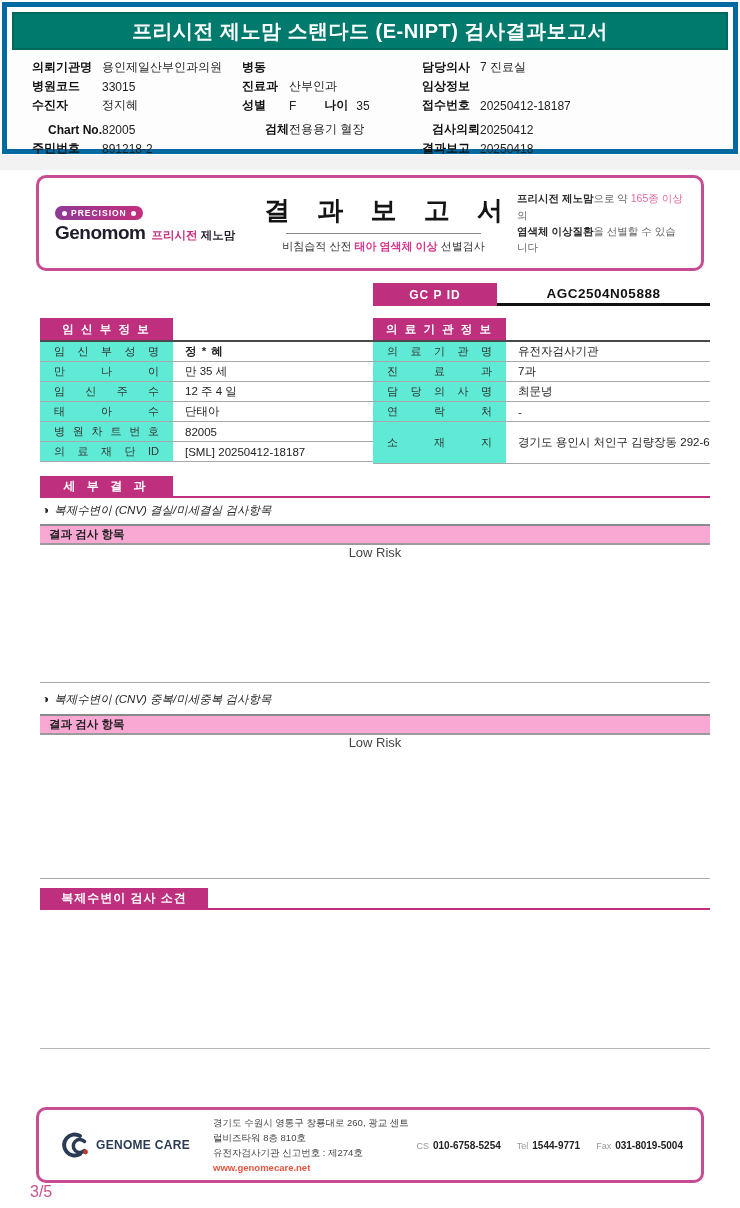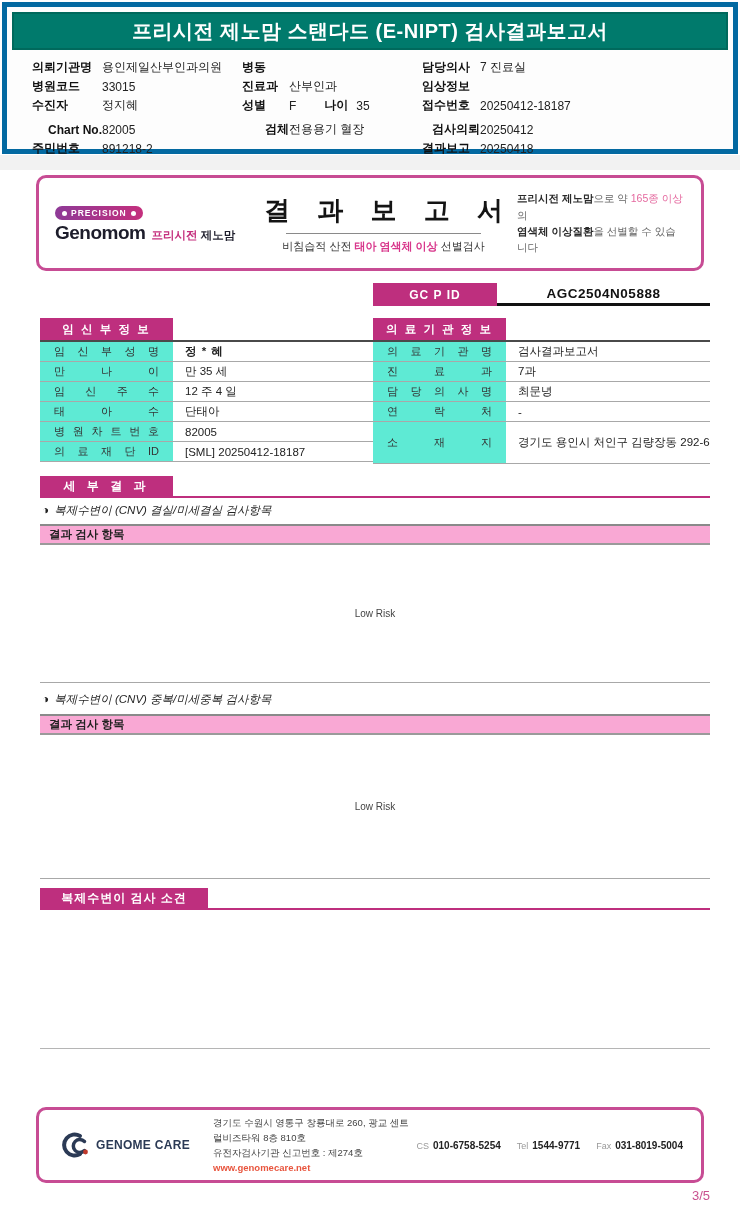--- a/index.html
+++ b/index.html
@@ -63,36 +63,36 @@
 
   .section-header { margin:12px 0 0 10px; width:670px; border-bottom:2px solid #BE2F7E; }
   .sh-box { width:133px; height:20px; background:#BE2F7E; color:#fff; font-weight:bold; font-size:12px; display:flex; align-items:center; justify-content:center; letter-spacing:4px; }
   .fh-box { width:168px; height:20px; background:#BE2F7E; color:#fff; font-weight:bold; font-size:12px; display:flex; align-items:center; justify-content:center; letter-spacing:1px; }
 
   .block-heading { margin:5px 0 0 12px; font-size:11.5px; color:#222; line-height:15px;font-style:italic; }
   .block-heading .bullet { font-size:12px; margin-right:5px; }
   .block-heading.second { margin-top:9px; }
   .result-bar { margin:6px 0 0 10px; width:670px; height:21px; background:#f9a8d4; border-top:2px solid #8a8a8a; border-bottom:2px solid #9a9a9a; display:flex; align-items:center; padding-left:9px; font-size:11.5px; font-weight:bold; color:#222; }
   .result-bar.second { margin-top:7px; }
-  .result-area { margin-left:10px; width:670px; height:138px; border-bottom:1px solid #a8a8a8; display:flex; align-items:center; justify-content:center; font-size:10px; color:#444; }
+  .result-area { margin-left:10px; width:670px; height:138px; border-bottom:1px solid #a8a8a8; display:flex; justify-content:center; font-size:13px; color:#444; }
   .result-area.second { height:144px; }
 
   .findings-header { margin:9px 0 0 10px; width:670px; border-bottom:2px solid #BE2F7E; }
   .findings-area { margin-left:10px; width:670px; height:139px; border-bottom:1px solid #b5b5b5; }
 
   .footer-box { margin:58px 6px 0 6px; height:76px; border:3px solid #C74C94; border-radius:10px; display:flex; align-items:center; padding:0 18px; }
   .f-logo { display:flex; align-items:center; gap:7px; width:152px; }
   .f-logo-text { font-size:12px; font-weight:bold; color:#2B3A55; letter-spacing:0.3px; white-space:nowrap; }
   .f-address { flex:1; font-size:9.5px; color:#444; line-height:1.6; padding-left:4px; }
   .f-website { color:#E8553E; font-weight:bold; }
   .f-contacts { display:flex; gap:16px; align-items:center; white-space:nowrap; }
   .fc-pair { font-size:10px; }
   .fc-label { color:#9a9a9a; font-size:9px; margin-right:4px; font-weight:normal; }
   .fc-value { font-weight:bold; color:#222; }
-  .page-num { text-align:right; margin-top:5px; font-size:13px; color:#C9518F; }
+  .page-num { text-align:left; font-size:16px; color:#C9518F; }
 </style>
 </head>
 <body>
 
 <div class="top-panel">
   <div class="title-bar">
     <span class="t">프리시전 제노맘 스탠다드 (E-NIPT) 검사결과보고서</span>
   </div>
   <div class="panel-body">
 
@@ -241,21 +241,21 @@
       </div>
     </div>
 
     <div class="it-right">
       <div class="it-header">의 료 기 관 정 보</div>
       <div class="it-body">
         <div class="it-row">
           <div class="it-label">
               <span>의 료 기 관 명</span>
             </div>
-          <div class="it-value">검사결과보고서</div>
+          <div class="it-value">유전자검사기관</div>
         </div>
         <div class="it-row">
           <div class="it-label">
               <span>진 료 과</span>
             </div>
           <div class="it-value">7과</div>
         </div>
         <div class="it-row">
           <div class="it-label">
               <span>담 당 의 사 명</span>

